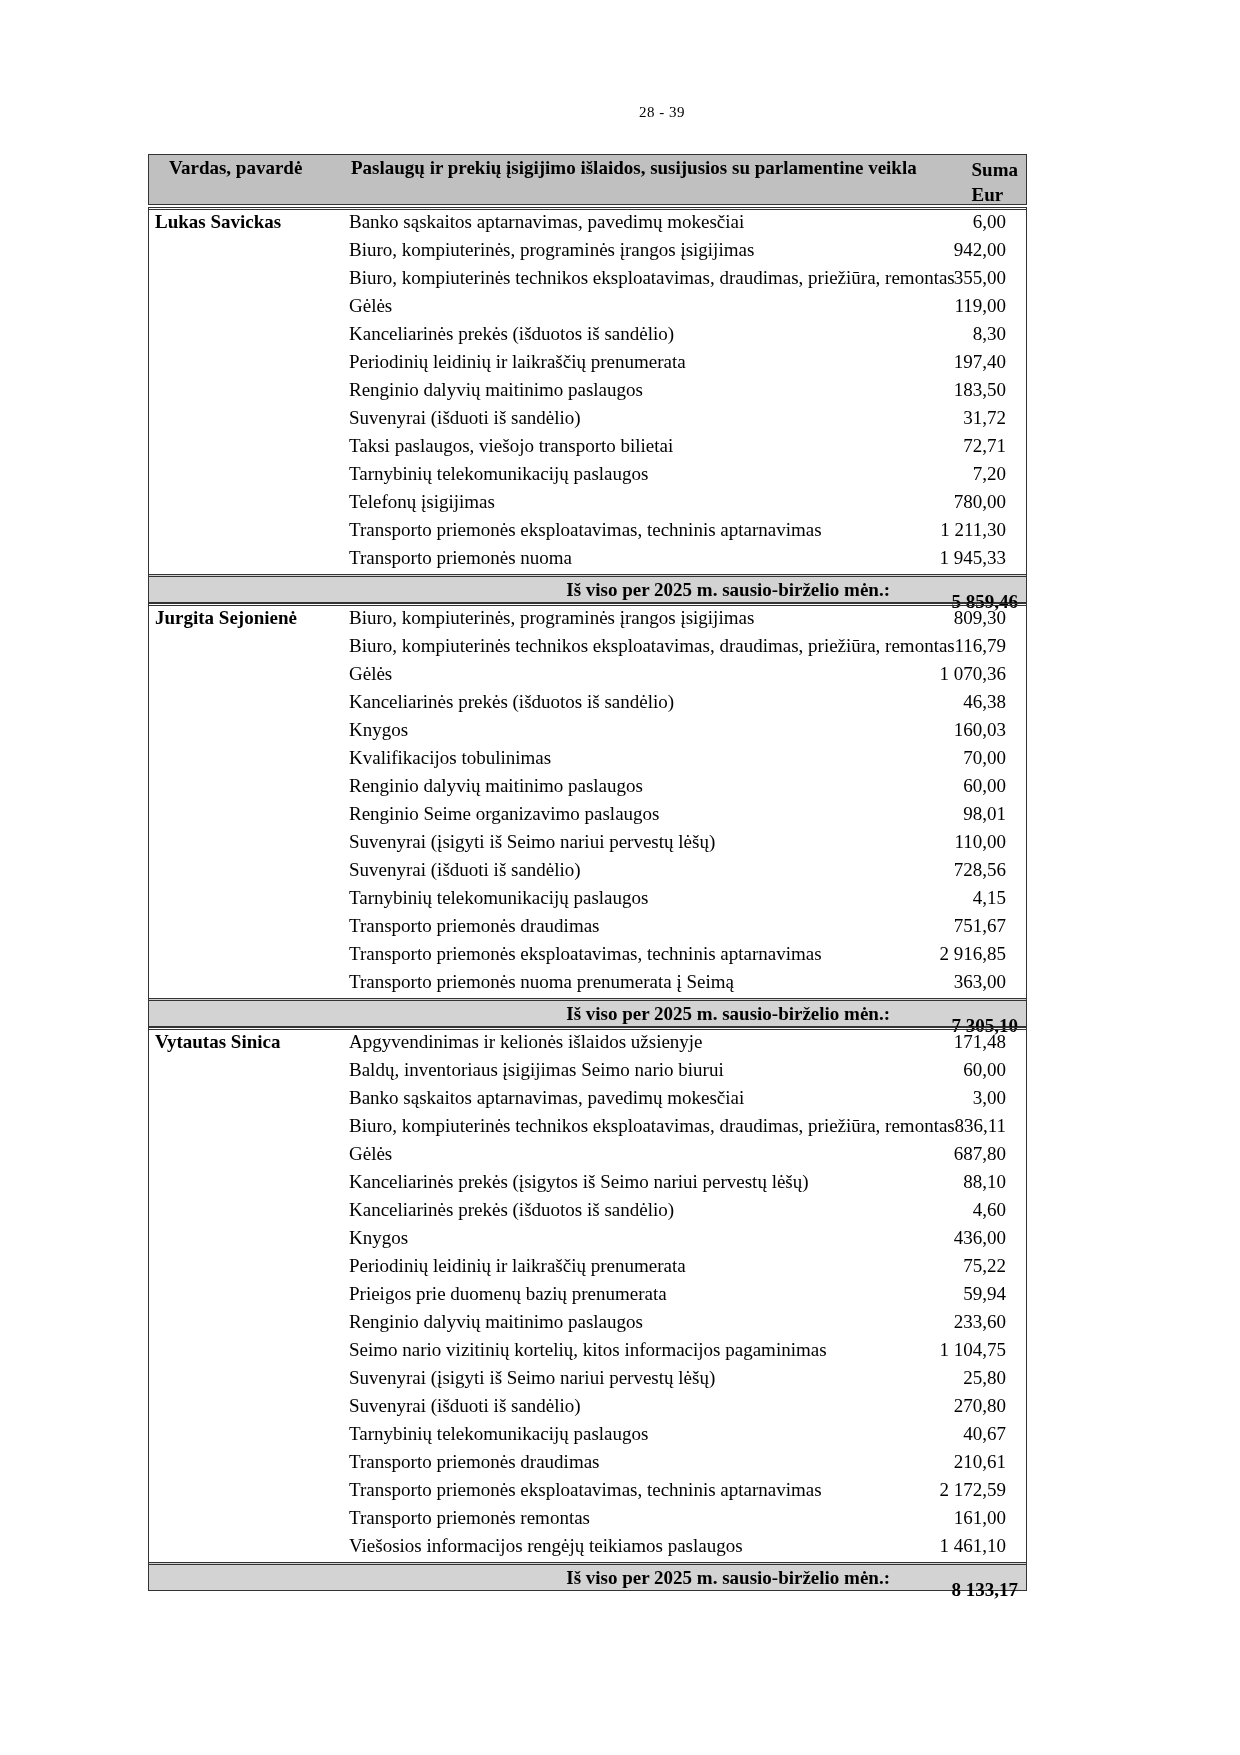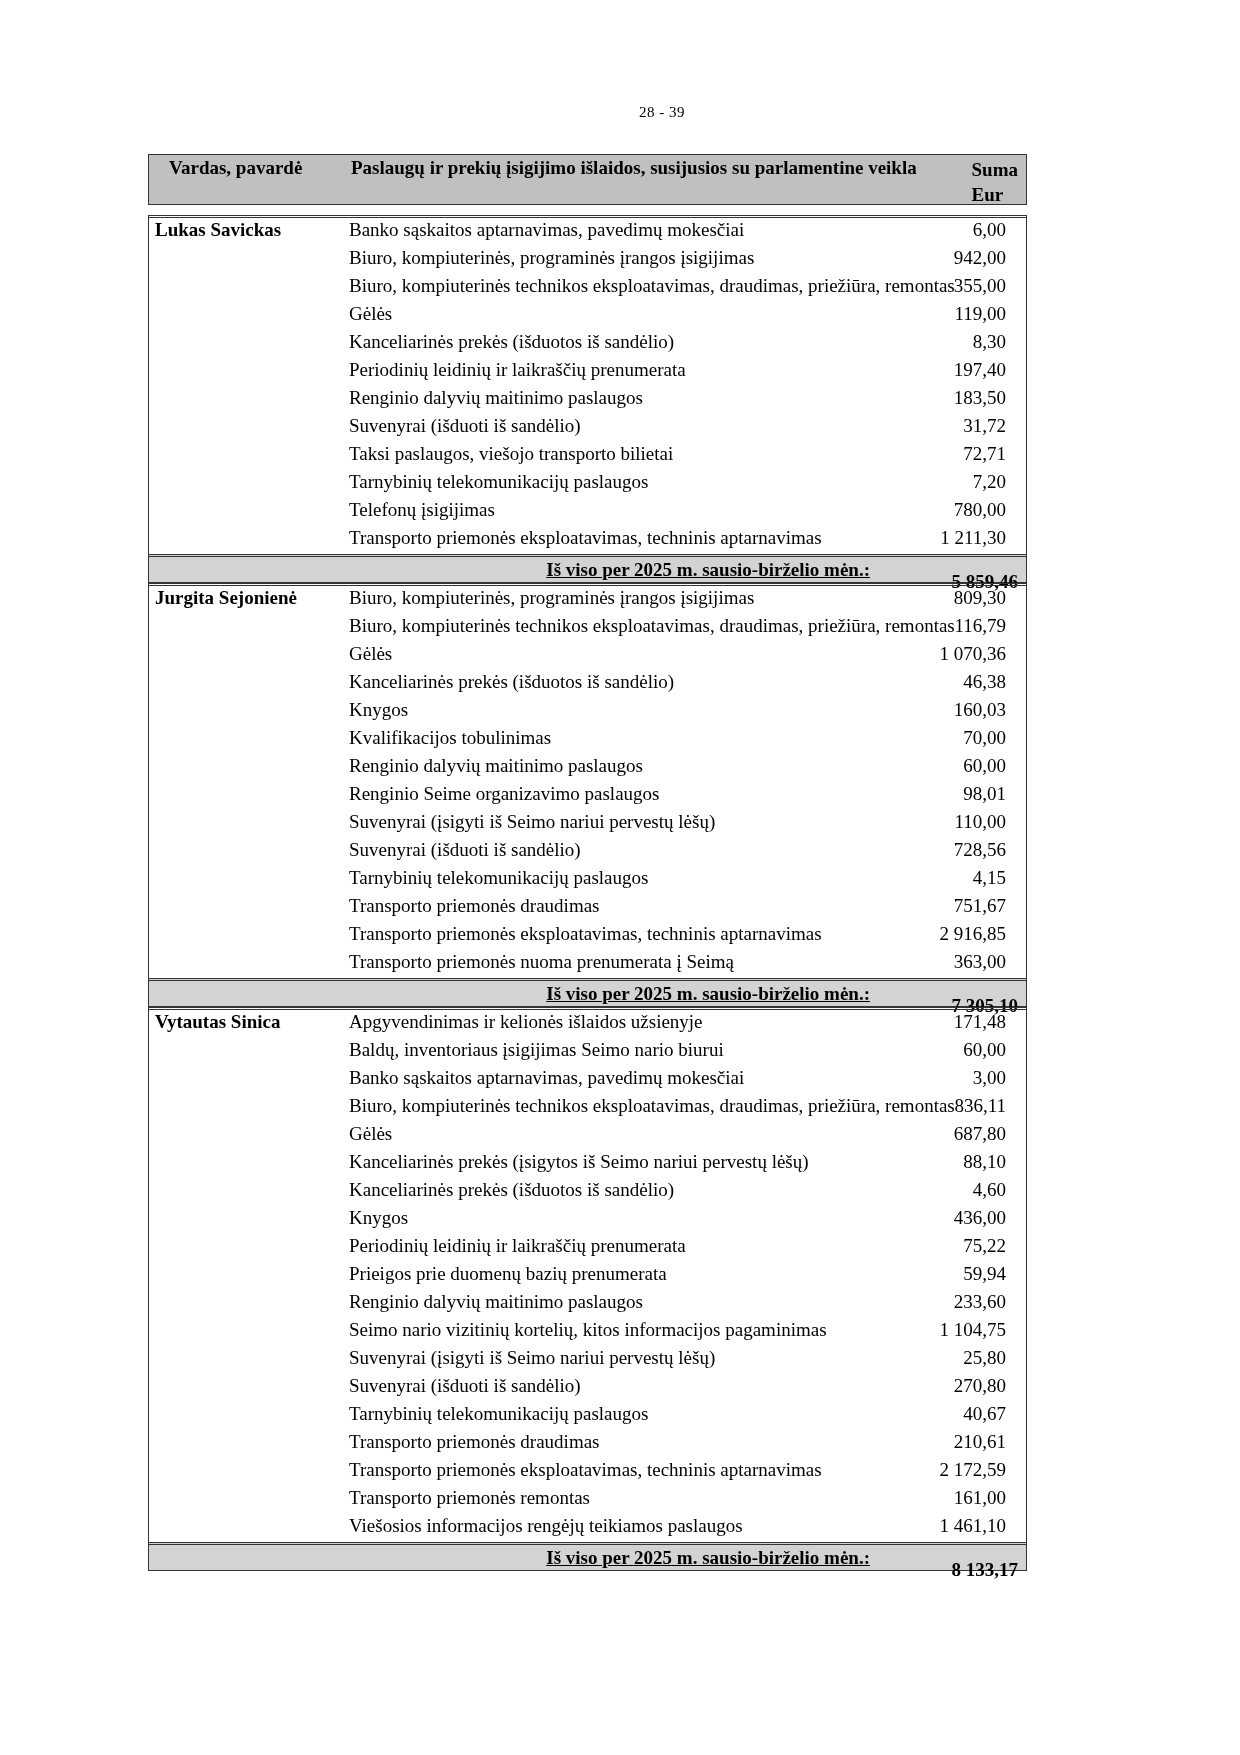--- a/index.html
+++ b/index.html
@@ -20,30 +20,30 @@
       height: 49px; position: relative; font-weight: bold; font-size: 19px;
     }
     .header .h-name { position: absolute; left: 20px; top: 2px; }
     .header .h-desc { position: absolute; left: 202px; top: 2px; }
     .header .h-sum { position: absolute; right: 8px; top: 2px; text-align: left; line-height: 25px; }
     .section {
       border-left: 1.5px solid #333; border-right: 1.5px solid #333;
       border-top: 3px double #333;
       position: relative;
     }
-    .first-section { margin-top: 10px; border-top: 3px double #333; }
+    .first-section { margin-top: 2px; border-top: 3px double #333; }
     .row { position: relative; height: 28px; font-size: 19px; line-height: 26px; }
     .row .name { position: absolute; left: 6px; top: -1px; font-weight: bold; }
     .row .desc { position: absolute; left: 200px; top: -1px; white-space: nowrap; }
     .row .amt { position: absolute; right: 20px; top: -1px; text-align: center; }
     .total {
       background: #d3d3d3; border: 1.5px solid #333; border-top: 3.5px double #333;
       height: 25px; position: relative; font-weight: bold; font-size: 19px; line-height: 25px;
     }
-    .total .t-label { position: absolute; right: 156px; top: 0; text-decoration: underline; }
+    .total .t-label { position: absolute; right: 136px; top: 0; }
     .total .t-amt { position: absolute; right: 8px; top: 0; margin-top: 12px; }
   </style>
 </head>
 <body>
 
 <div class="page-number">28 - 39</div>
 
 <div class="table">
   <div class="header">
     <span class="h-name">Vardas, pavardė</span>
@@ -97,20 +97,24 @@
           <span class="amt">7,20</span>
         </div>
         <div class="row">
           <span class="desc">Telefonų įsigijimas</span>
           <span class="amt">780,00</span>
         </div>
         <div class="row">
           <span class="desc">Transporto priemonės eksploatavimas, techninis aptarnavimas</span>
           <span class="amt">1 211,30</span>
         </div>
+        <div class="row">
+          <span class="desc">Transporto priemonės nuoma</span>
+          <span class="amt">1 945,33</span>
+        </div>
       </div>
       <div class="total">
         <span class="t-label">Iš viso per 2025 m. sausio-birželio mėn.:</span>
         <span class="t-amt">5 859,46</span>
       </div>
       <div class="section">
         <div class="row">
           <span class="name">Jurgita Sejonienė</span>
           <span class="desc">Biuro, kompiuterinės, programinės įrangos įsigijimas</span>
           <span class="amt">809,30</span>

